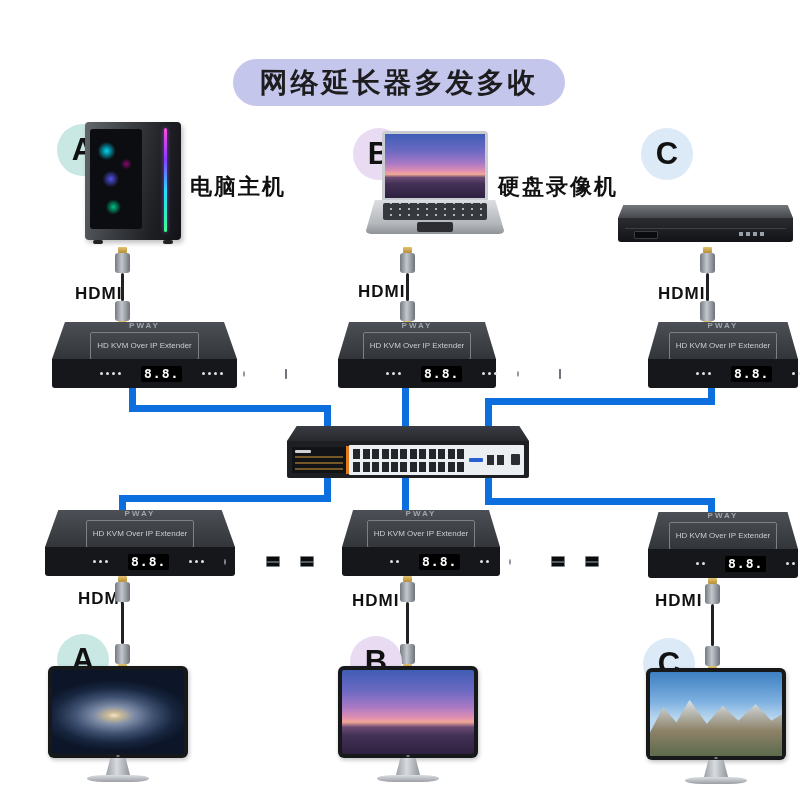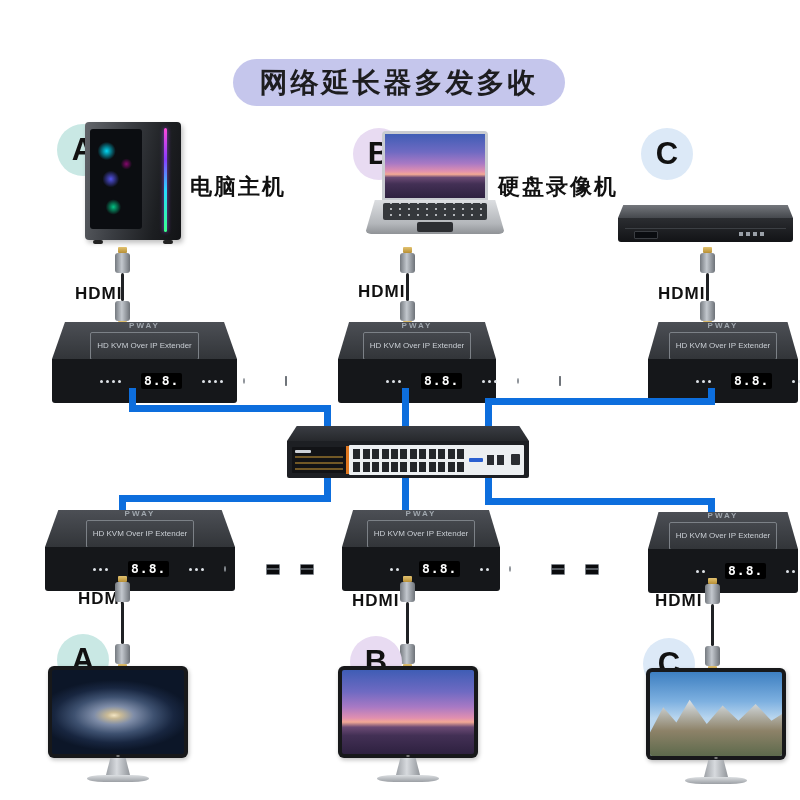--- a/index.html
+++ b/index.html
@@ -76,21 +76,21 @@
   .hdmi-text{position:absolute;font-size:17px;font-weight:bold;color:#111;letter-spacing:1px;}
 
   
   .extender{position:absolute;height:68px;}
   .ext-top{height:37px;background:linear-gradient(180deg,#4c4f55 0%,#323539 100%);
       clip-path:polygon(7% 0,93% 0,100% 100%,0 100%);
       display:flex;flex-direction:column;align-items:center;justify-content:center;gap:2px;}
   .ext-brand{font-size:8px;font-weight:bold;color:#9fa6ad;letter-spacing:2px;line-height:8px;}
   .ext-model{font-size:8px;color:#c9ced4;border:1px solid #7c8187;border-radius:2px;
       padding:8px 6px;line-height:10px;white-space:nowrap;}
-  .ext-front{height:44px;background:#15171a;border-radius:0 0 3px 3px;
+  .ext-front{height:29px;background:#15171a;border-radius:0 0 3px 3px;
       display:flex;align-items:center;padding:0 8px;gap:20px;box-sizing:border-box;}
   .led{width:4px;height:4px;border-radius:50%;display:inline-block;}
   .led.red{background:#ff3b30;box-shadow:0 0 2px #ff3b30;}
   .led.green{background:#35e05a;box-shadow:0 0 2px #35e05a;}
   .dotrow{display:flex;gap:3px;}
   .dotrow i{width:3px;height:3px;border-radius:50%;background:#dfe3e8;display:block;}
   .seg{background:#000;color:#fff;font-family:"DejaVu Sans Mono","Liberation Mono",monospace;
       font-size:13px;font-weight:bold;line-height:16px;padding:0 3px;border-radius:2px;letter-spacing:1px;}
   .ir{width:6px;height:6px;border-radius:50%;border:1px solid #8a8f95;box-sizing:border-box;}
   .spacer{flex:1;}

